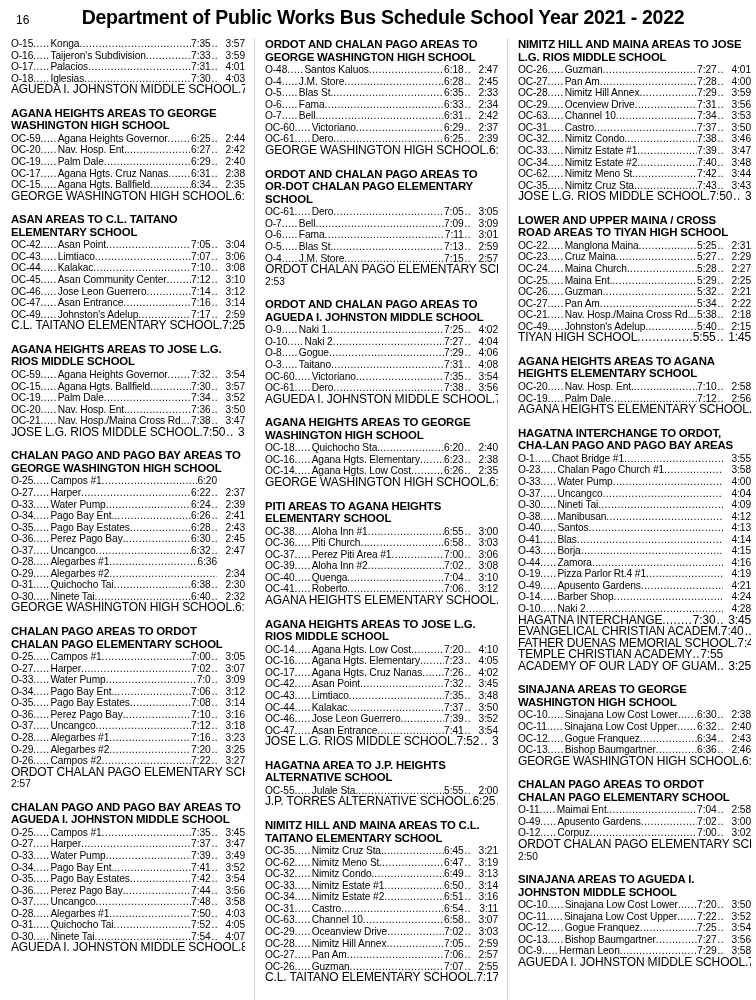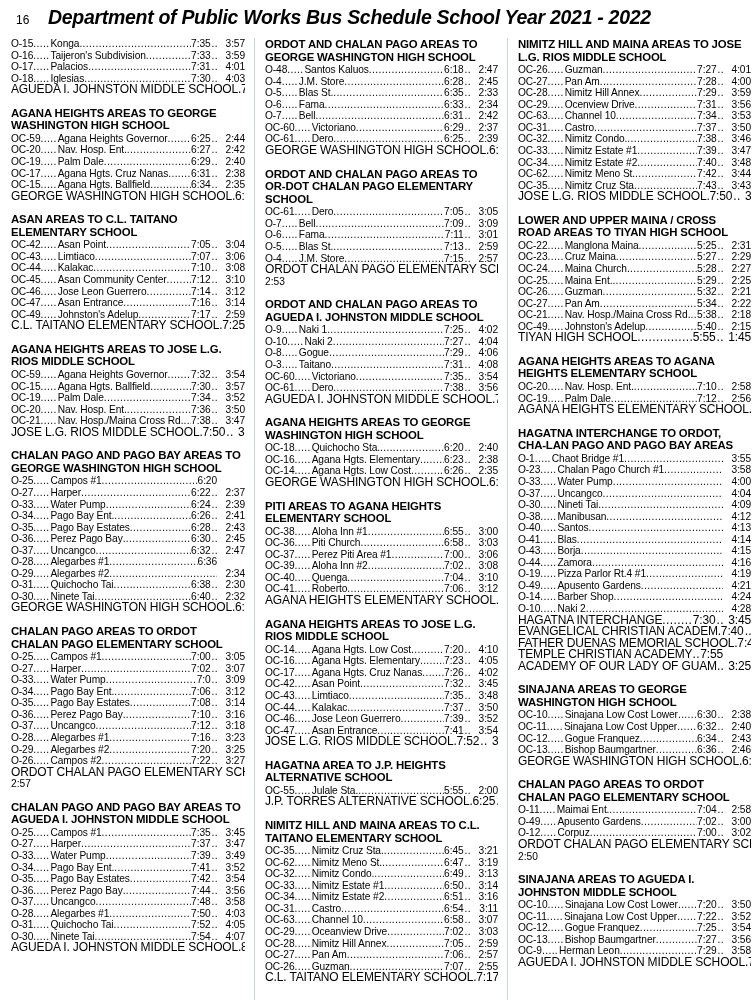--- a/index.html
+++ b/index.html
@@ -28,26 +28,26 @@
   }
   .page-number {
     font-size: 12px;
     width: 40px;
     padding-left: 8px;
     flex: 0 0 auto;
     letter-spacing: 0;
   }
   .doc-title {
     flex: 1 1 auto;
+    text-align: center;
     font-size: 19.5px;
     font-weight: bold;
     letter-spacing: -0.3px;
     padding-right: 30px;
     white-space: nowrap;
-    font-style: italic;
   }
   
   .columns {
     display: flex;
     height: 962px;
     align-items: stretch;
   }
   .col {
     width: 240px;
     flex: 0 0 240px;

